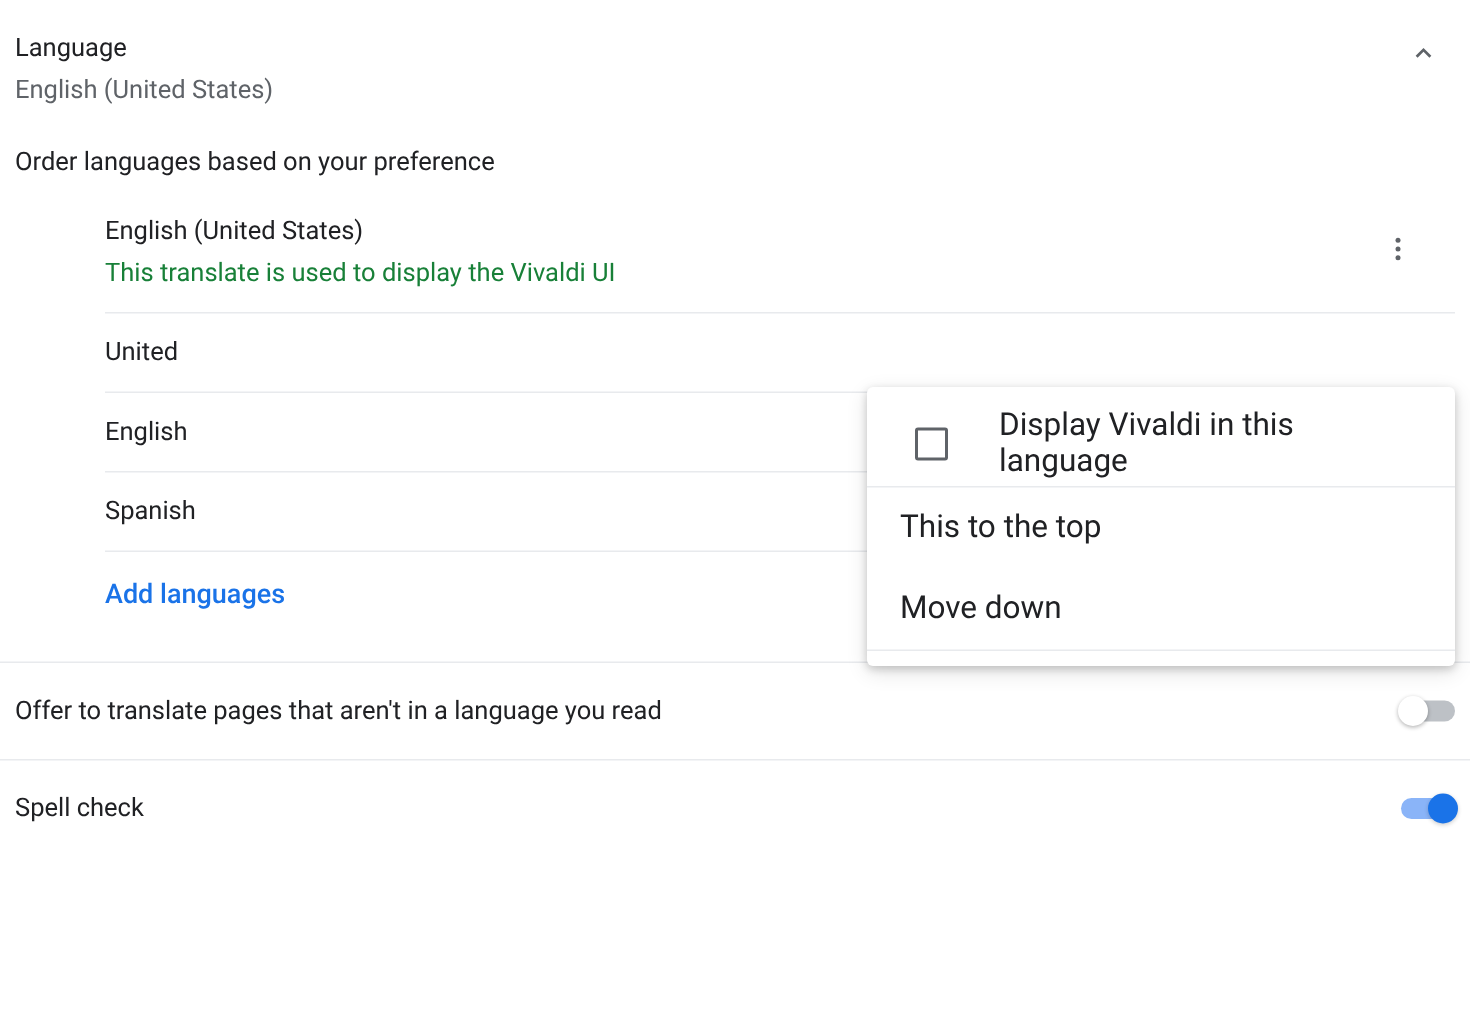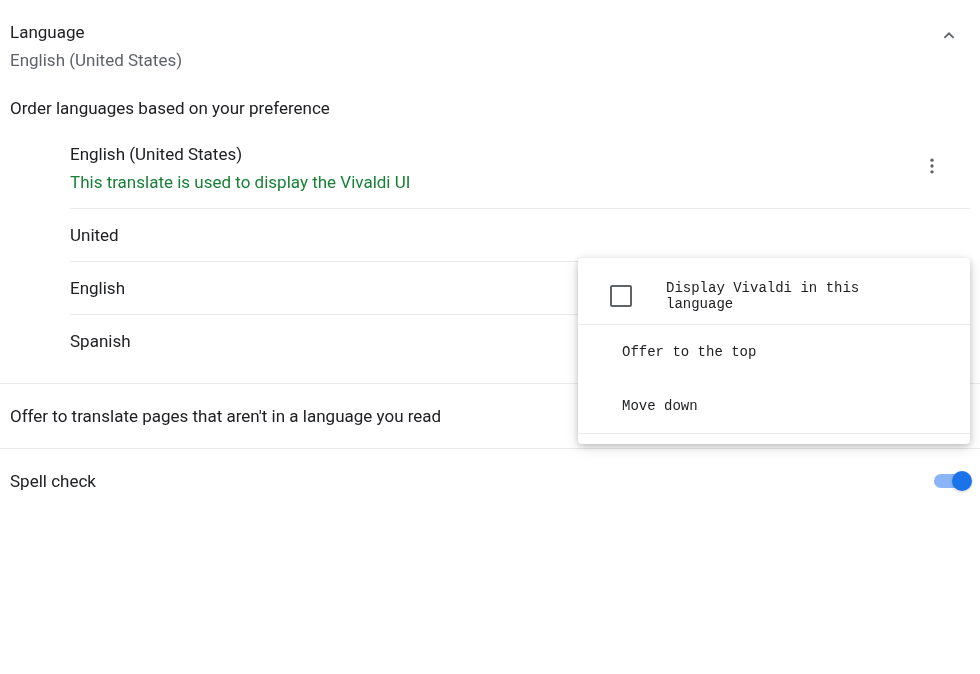--- a/index.html
+++ b/index.html
@@ -144,26 +144,25 @@
       width: 392px;
       background: #fff;
       border-radius: 4px;
       box-shadow: 0 2px 6px rgba(0,0,0,0.18), 0 4px 14px rgba(0,0,0,0.12);
       z-index: 100;
       padding: 10px 0;
     }
     .dropdown-item {
       display: flex;
       align-items: center;
-      padding: 0 44px;
+      padding: 0 22px;
       height: 54px;
-      font-size: 14px;
-      color: #202124;
-      cursor: pointer;
-      font-family: Liberation Mono, monospace;
+      font-size: 21px;
+      color: #202124;
+      cursor: pointer;
     }
     .dropdown-item.with-checkbox {
       padding-left: 32px;
       height: 56px;
     }
     .dropdown-item.hovered {
       background: #f1f3f4;
     }
     .dropdown-divider {
       height: 1px;
@@ -210,38 +209,39 @@
   </div>
   <div class="lang-item">
     <div class="lang-name">United</div>
   </div>
   <div class="lang-item">
     <div class="lang-name">English</div>
   </div>
   <div class="lang-item">
     <div class="lang-name">Spanish</div>
   </div>
+  <div class="add-languages">Add languages</div>
 </div>
 
 <div class="setting-row top-divider">
   <div>Offer to translate pages that aren't in a language you read</div>
   <div class="toggle toggle-off"></div>
 </div>
 
 <div class="setting-row">
   <div>Spell check</div>
   <div class="toggle toggle-on"></div>
 </div>
 
 <div class="dropdown-menu">
   <div class="dropdown-item with-checkbox">
     <div class="checkbox-box"></div>
     <span>Display Vivaldi in this language</span>
   </div>
   <div class="dropdown-divider"></div>
   <div class="dropdown-item">
-    <span>Offer to the top</span>
+    <span>This to the top</span>
   </div>
   <div class="dropdown-item">
     <span>Move down</span>
   </div>
   <div class="dropdown-divider"></div>
 </div>
 
 </body></html>

